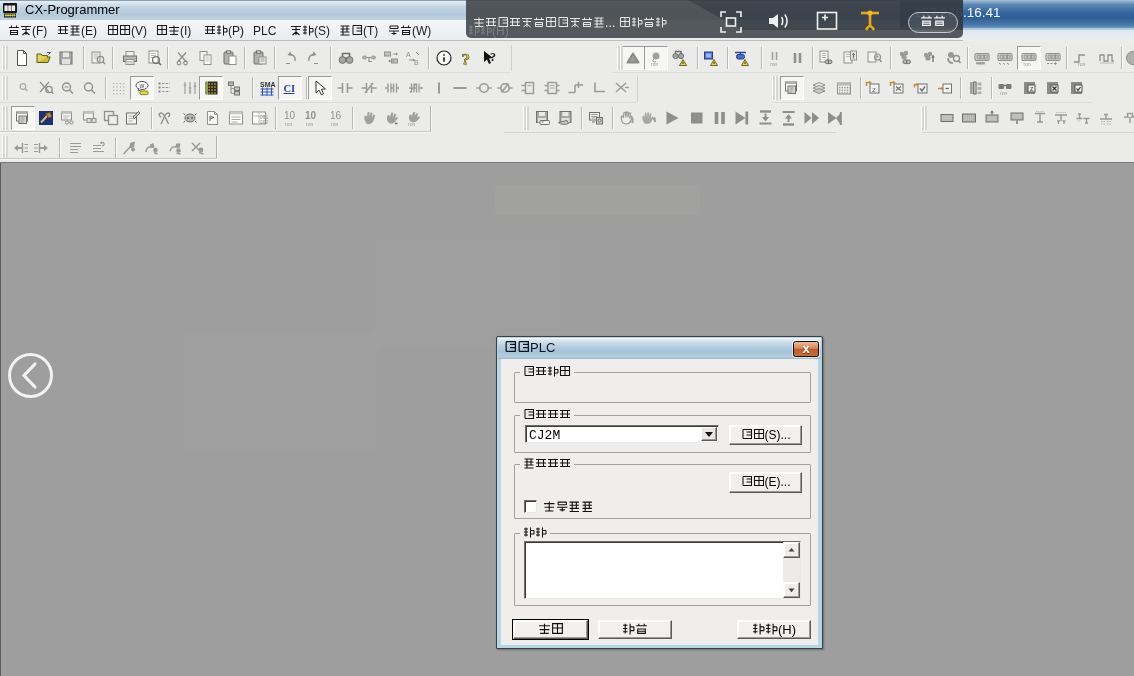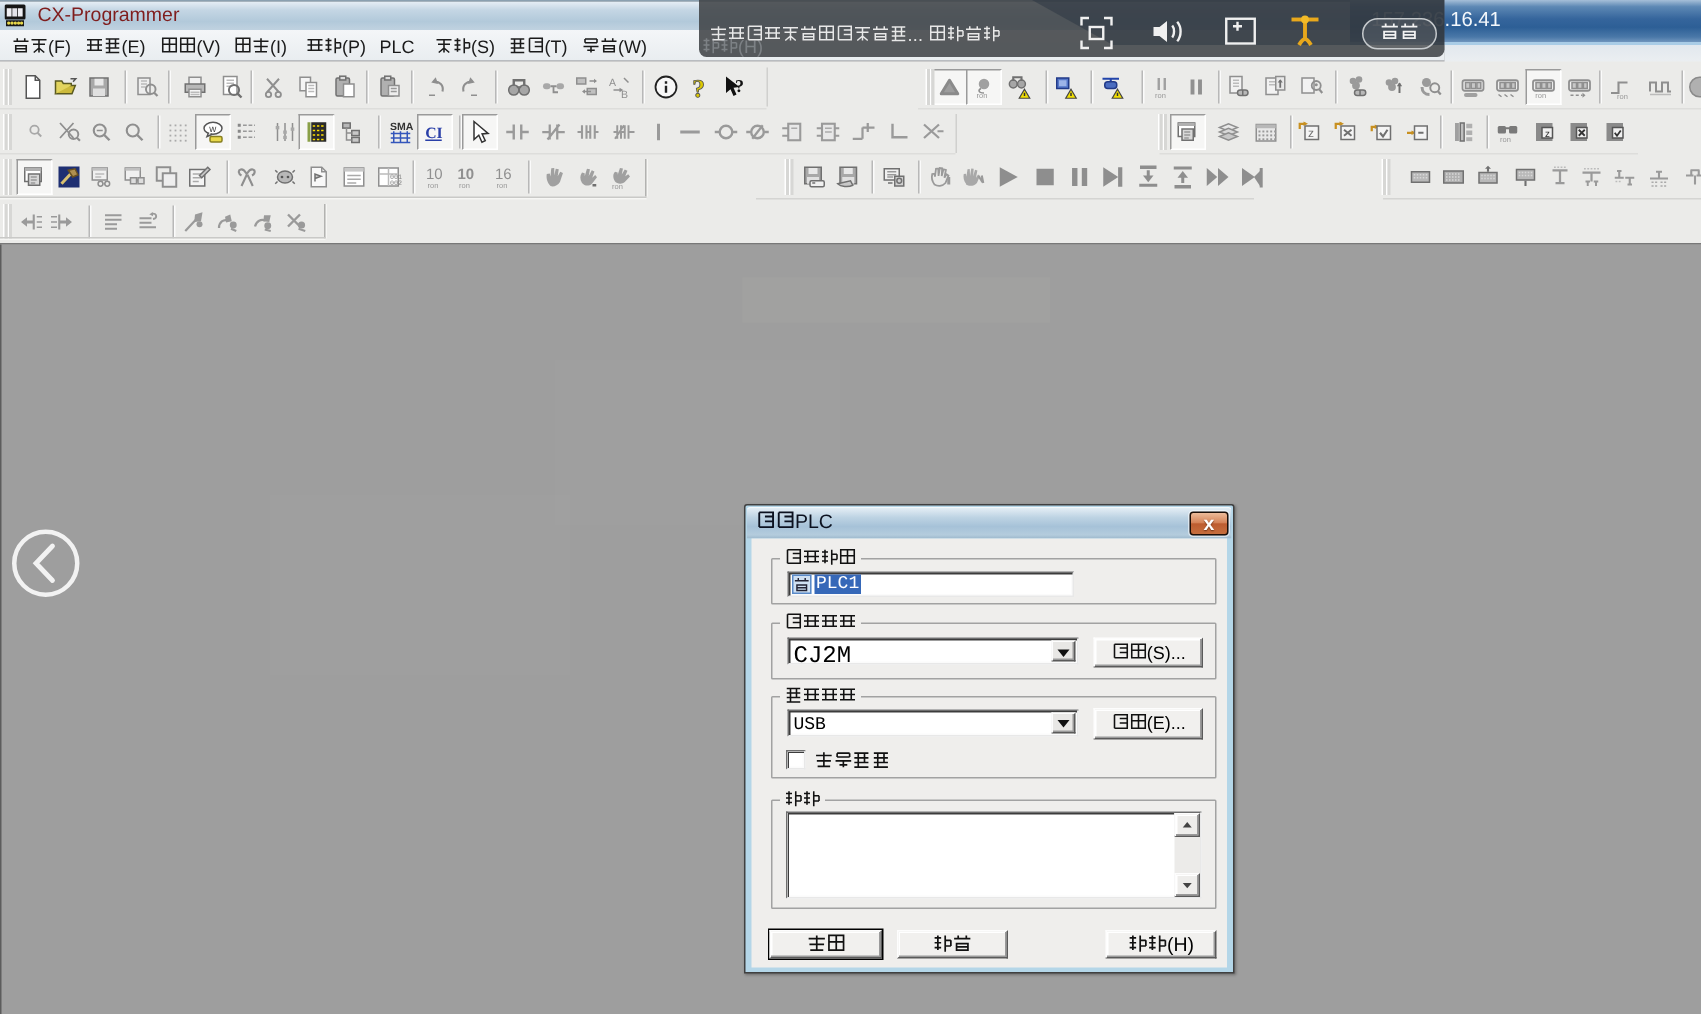--- a/index.html
+++ b/index.html
@@ -2,21 +2,21 @@
 <html><head>
 <meta charset="utf-8">
 <style>
 *{margin:0;padding:0;box-sizing:border-box}
 html,body{width:1134px;height:676px;overflow:hidden}
 body{font-family:"Liberation Sans",sans-serif;position:relative;background:#9e9e9e}
 #app{position:absolute;left:0;top:0;width:1134px;height:676px}
 .abs{position:absolute}
 
 #titlebar{position:absolute;left:0;top:0;width:963px;height:20px;background:linear-gradient(180deg,#e6eef5 0%,#c4d6e4 30%,#b2c9da 70%,#c0d2e0 100%);border-top:1px solid #8aa0b0}
-#titletext{position:absolute;left:25px;top:2px;font-size:13px;color:#7f1d1d}
+#titletext{position:absolute;left:25px;top:2px;font-size:13px;color:#000000}
 
 #menubar{position:absolute;left:0;top:20px;width:963px;height:21px;background:linear-gradient(180deg,#f4f6f8,#e9edf0);border-bottom:1px solid #b9bcc0}
 .mi{position:absolute;top:24px;font-size:12px;color:#1a1a1a}
 
 #bluebar{position:absolute;left:900px;top:0;width:234px;height:28px;background:linear-gradient(180deg,#a6bfd8 0%,#5d88b4 16%,#35659c 45%,#2d5f96 65%,#4a78a8 88%,#7095bd 100%)}
 #bluebar2{position:absolute;left:900px;top:28px;width:234px;height:2px;background:#a9cce6}
 #rightband{position:absolute;left:963px;top:30px;width:171px;height:14px;background:linear-gradient(180deg,#e2e8ee,#edf0f2)}
 
 #toolbars{position:absolute;left:0;top:41px;width:1134px;height:121px;background:#ebebe9}
 .ic{position:absolute;width:18px;height:18px}
@@ -927,63 +927,51 @@
 <div class="gbox" style="left:13px;top:13px;width:297px;height:31px"></div>
 <div class="glabel" style="left:19px;top:6px"><svg width="12" height="12" viewBox="0 0 12 12" style="vertical-align:-1px">
             <path d="M2 1.5v9M2 1.5h8.5v9M5.5 4h5M5.5 7h5M2 10.5h9" fill="none" stroke="#111" stroke-width="1.05"></path>
           </svg><svg width="12" height="12" viewBox="0 0 12 12" style="vertical-align:-1px">
             <path d="M1 2.5h10M1 6h10M1 9.5h10M3.5 2.5v7M8.5 2.5v7" fill="none" stroke="#111" stroke-width="1.05"></path>
           </svg><svg width="12" height="12" viewBox="0 0 12 12" style="vertical-align:-1px">
             <path d="M1 3h4M1 6h4M1 9h4M3 1.5v9M7.5 1.5v10M7.5 4.5h3.5M7.5 8h3.5M11 4.5v3.5" fill="none" stroke="#111" stroke-width="1.05"></path>
           </svg><svg width="12" height="12" viewBox="0 0 12 12" style="vertical-align:-1px">
             <path d="M1.5 1.5h9v9h-9zM1.5 5.5h9M6 1.5v9" fill="none" stroke="#111" stroke-width="1.05"></path>
           </svg></div>
-<div class="sunken" style="left:24px;top:22px;width:191px;height:17px;font-size:12px;line-height:13px">
-          <span style="position:absolute;left:2px;top:1px;width:13px;height:13px;background:#cfe0f2;border:1px solid #5a8ac8"><svg width="11" height="11" viewBox="0 0 12 12" style="vertical-align:-1px">
-              <path d="M1 3.5h10M3.5 1.5v2M8.5 1.5v2M2.5 6.5h7v4h-7zM2.5 8.5h7" fill="none" stroke="#223" stroke-width="1.05"></path>
-            </svg></span>
-          <span style="position:absolute;left:17px;top:1px;background:#3668b8;color:#fff;font-family:'Liberation Mono',monospace;padding:0 1px;height:13px">PLC1</span>
-        </div>
 <div class="gbox" style="left:13px;top:56px;width:297px;height:38px"></div>
 <div class="glabel" style="left:19px;top:49px"><svg width="12" height="12" viewBox="0 0 12 12" style="vertical-align:-1px">
             <path d="M2 1.5v9M2 1.5h8.5v9M5.5 4h5M5.5 7h5M2 10.5h9" fill="none" stroke="#111" stroke-width="1.05"></path>
           </svg><svg width="12" height="12" viewBox="0 0 12 12" style="vertical-align:-1px">
             <path d="M1 2.5h10M1 6h10M1 9.5h10M3.5 2.5v7M8.5 2.5v7" fill="none" stroke="#111" stroke-width="1.05"></path>
           </svg><svg width="12" height="12" viewBox="0 0 12 12" style="vertical-align:-1px">
             <path d="M1 2.5h10M1 6h10M1 9.5h10M3.5 2.5v7M8.5 2.5v7" fill="none" stroke="#111" stroke-width="1.05"></path>
           </svg><svg width="12" height="12" viewBox="0 0 12 12" style="vertical-align:-1px">
             <path d="M1 2.5h10M1 6h10M1 9.5h10M3.5 2.5v7M8.5 2.5v7" fill="none" stroke="#111" stroke-width="1.05"></path>
           </svg></div>
-<div class="sunken mono" style="left:24px;top:66px;width:194px;height:18px;font-size:16px">
+<div class="sunken mono" style="left:24px;top:66px;width:194px;height:18px;font-size:13px">
           <span style="position:absolute;left:3px;top:2px;color:#000">CJ2M</span>
           <div class="combo-btn" style="right:1px;top:1px;width:16px;height:14px"><svg width="14" height="12" viewBox="0 0 14 12">
               <path d="M3 4l4 5 4-5z" fill="#111"></path>
             </svg></div>
         </div>
 <div class="btn" style="left:228px;top:66px;width:73px;height:20px;line-height:18px"><svg width="12" height="12" viewBox="0 0 12 12" style="vertical-align:-1px">
             <path d="M2 1.5v9M2 1.5h8.5v9M5.5 4h5M5.5 7h5M2 10.5h9" fill="none" stroke="#111" stroke-width="1.05"></path>
           </svg><svg width="12" height="12" viewBox="0 0 12 12" style="vertical-align:-1px">
             <path d="M1.5 1.5h9v9h-9zM1.5 5.5h9M6 1.5v9" fill="none" stroke="#111" stroke-width="1.05"></path>
           </svg>(S)...</div>
 <div class="gbox" style="left:13px;top:105px;width:297px;height:55px"></div>
 <div class="glabel" style="left:19px;top:98px"><svg width="12" height="12" viewBox="0 0 12 12" style="vertical-align:-1px">
             <path d="M1.5 2h9M1.5 5h9M1.5 8h9M1.5 11h9M4 2v9M8 2v6" fill="none" stroke="#111" stroke-width="1.05"></path>
           </svg><svg width="12" height="12" viewBox="0 0 12 12" style="vertical-align:-1px">
             <path d="M1 2.5h10M1 6h10M1 9.5h10M3.5 2.5v7M8.5 2.5v7" fill="none" stroke="#111" stroke-width="1.05"></path>
           </svg><svg width="12" height="12" viewBox="0 0 12 12" style="vertical-align:-1px">
             <path d="M1 2.5h10M1 6h10M1 9.5h10M3.5 2.5v7M8.5 2.5v7" fill="none" stroke="#111" stroke-width="1.05"></path>
           </svg><svg width="12" height="12" viewBox="0 0 12 12" style="vertical-align:-1px">
             <path d="M1 2.5h10M1 6h10M1 9.5h10M3.5 2.5v7M8.5 2.5v7" fill="none" stroke="#111" stroke-width="1.05"></path>
           </svg></div>
-<div class="sunken mono" style="left:24px;top:114px;width:194px;height:18px;font-size:12px">
-          <span style="position:absolute;left:3px;top:2px;color:#000">USB</span>
-          <div class="combo-btn" style="right:1px;top:1px;width:16px;height:14px"><svg width="14" height="12" viewBox="0 0 14 12">
-              <path d="M3 4l4 5 4-5z" fill="#111"></path>
-            </svg></div>
-        </div>
 <div class="btn" style="left:228px;top:113px;width:73px;height:21px;line-height:19px"><svg width="12" height="12" viewBox="0 0 12 12" style="vertical-align:-1px">
             <path d="M2 1.5v9M2 1.5h8.5v9M5.5 4h5M5.5 7h5M2 10.5h9" fill="none" stroke="#111" stroke-width="1.05"></path>
           </svg><svg width="12" height="12" viewBox="0 0 12 12" style="vertical-align:-1px">
             <path d="M1.5 1.5h9v9h-9zM1.5 5.5h9M6 1.5v9" fill="none" stroke="#111" stroke-width="1.05"></path>
           </svg>(E)...</div>
 <div class="sunken" style="left:23px;top:141px;width:13px;height:13px"></div>
 <div class="abs" style="left:42px;top:141px;font-size:12.5px;color:#000"><svg width="12.5" height="12.5" viewBox="0 0 12 12" style="vertical-align:-1px">
             <path d="M6 1.5v9.5M1 3.5h10M1.5 7h9M2 10.5h8" fill="none" stroke="#111" stroke-width="1.05"></path>
           </svg><svg width="12.5" height="12.5" viewBox="0 0 12 12" style="vertical-align:-1px">
             <path d="M2 2h8M2 4.5h8M2 2v2.5M10 2v2.5M1 7h10M3.5 9.5h5M6 7v4" fill="none" stroke="#111" stroke-width="1.05"></path>

